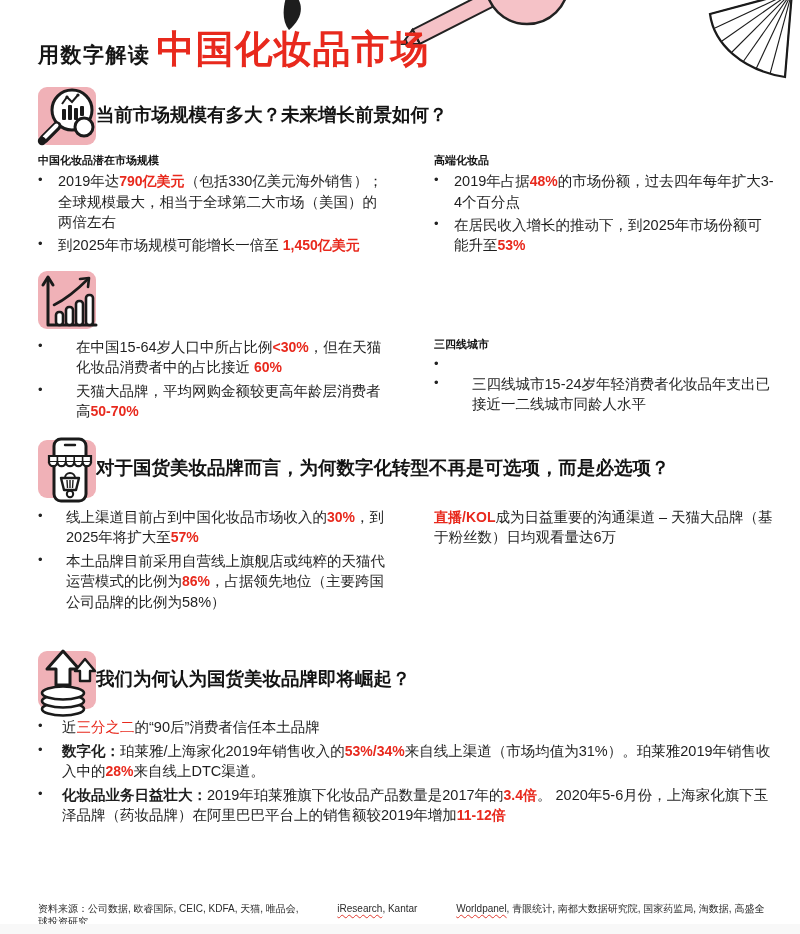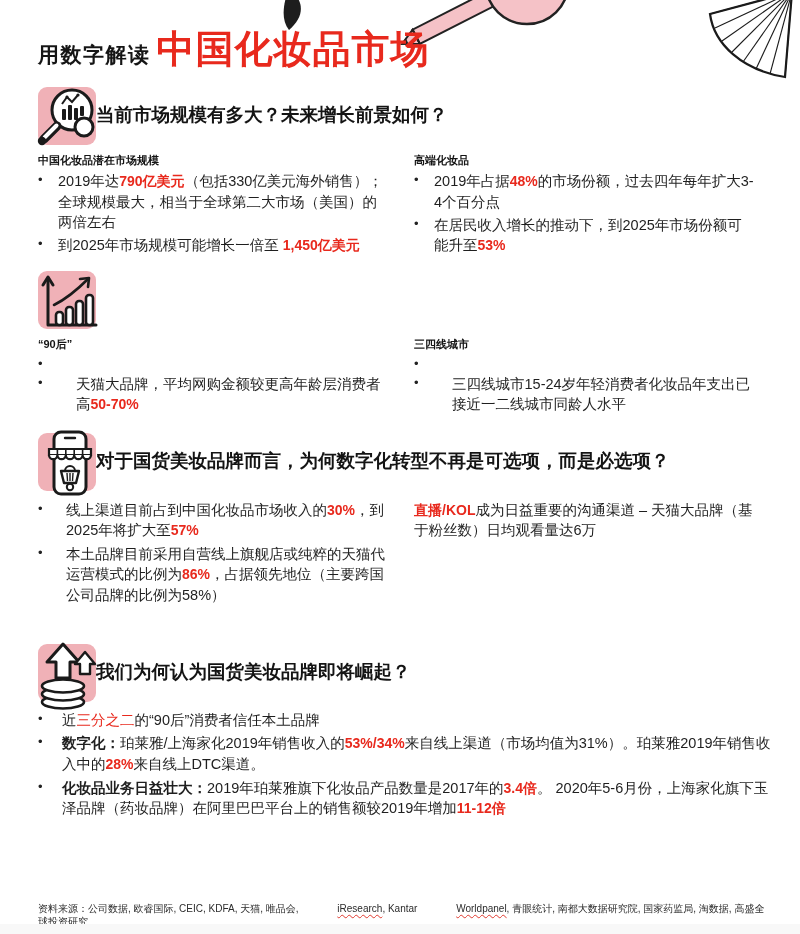--- a/index.html
+++ b/index.html
@@ -26,21 +26,21 @@
   .sec-head{display:flex;align-items:center;}
   .icon-tile{position:relative;width:58px;height:58px;flex:none;}
   .tile-bg{position:absolute;inset:0;background:var(--pink);border-radius:9px;}
   .icon-tile svg{position:absolute;left:-6px;top:-6px;overflow:visible;}
   .sec-heading{margin:0;font-family:"Liberation Serif","DejaVu Serif",serif;
     font-size:18.5px;font-weight:700;color:#141414;line-height:1.5;}
   .sec--digital .sec-heading{max-width:640px;}
   .cols{display:flex;margin-top:8px;}
   .sec--digital .cols{margin-top:9px;}
   .col{width:352px;flex:none;}
-  .col + .col{margin-left:24px;width:342px;}
+  .col + .col{margin-left:44px;width:342px;}
   .sec--rise .col{width:742px;}
   .col-title{margin:0 0 3px 0;font-size:11px;font-weight:700;color:#141414;}
   .item{display:flex;margin:0 0 3px 0;}
   .bullet{flex:none;width:20px;font-size:13px;color:#222;padding-top:1px;}
   .sec--growth .bullet{width:38px;}
   .sec--digital .bullet{width:28px;}
   .sec--rise .bullet{width:24px;}
   .runs{margin:0;font-size:14.5px;line-height:1.4;}
   .em{color:var(--red);font-weight:700;font-size:14px;}
   .red{color:var(--red);}
@@ -149,23 +149,23 @@
     </g>
     <g fill="none" stroke="#1a1a1a" stroke-width="2.6" stroke-linecap="round" stroke-linejoin="round">
       <path d="M22 40 C34 34 44 26 56 14"></path>
                 <path d="M48 14 L57 13 L56 22"></path>
     </g>
   </svg>
 </div>
         </div>
         <div class="cols">
           <div class="col">
-            <h3 class="col-title">“90后”</h3>
-            <div class="item">
-              <span class="bullet">•</span>
+            <div class="item">
+              <span class="bullet">•</span>
+              <p class="runs"><span>在中国15-64岁人口中所占比例</span><span class="em">&lt;30%</span><span>，但在天猫化妆品消费者中的占比接近 </span><span class="em">60%</span></p>
             </div>
             <div class="item">
               <span class="bullet">•</span>
               <p class="runs"><span>天猫大品牌，平均网购金额较更高年龄层消费者高</span><span class="em">50-70%</span></p>
             </div>
           </div>
           <div class="col">
             <h3 class="col-title">三四线城市</h3>
             <div class="item">
               <span class="bullet">•</span>

